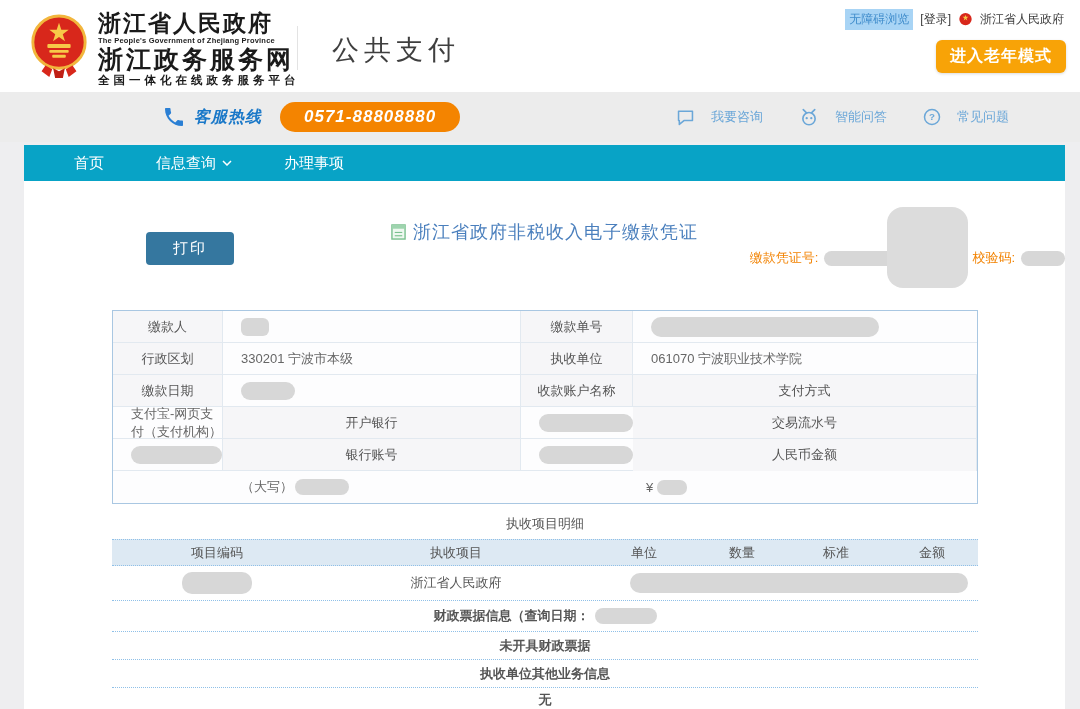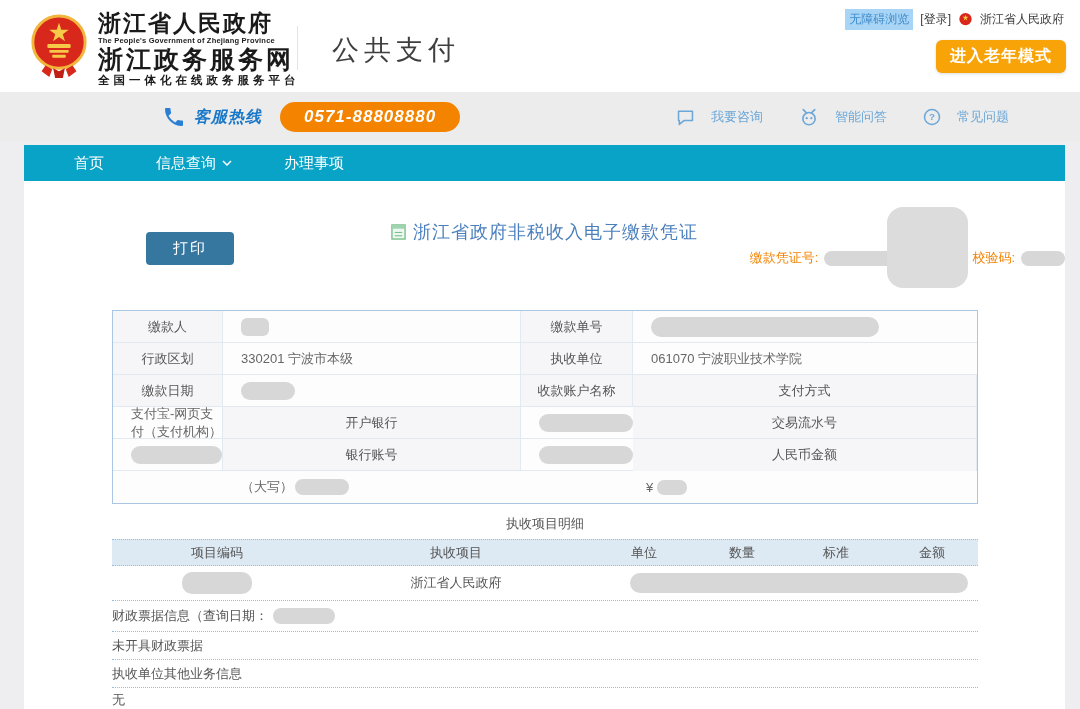--- a/index.html
+++ b/index.html
@@ -58,21 +58,21 @@
   .yen-group { position:absolute; left:423px; display:flex; align-items:center; gap:4px; }
 
   
   .items-caption { position:absolute; left:88px; top:334px; width:866px; text-align:center; font-size:13px; color:#555; }
   .items-table { position:absolute; left:88px; top:358px; width:866px; }
   .items-head { display:grid; grid-template-columns:210px 268px 108px 88px 100px 92px; background:#dde9f3; border-top:1px dotted #8fc0e8; border-bottom:1px dotted #8fc0e8; height:27px; }
   .items-head div { display:flex; align-items:center; justify-content:center; font-size:13px; color:#555; }
   .item-row { position:relative; display:grid; grid-template-columns:210px 268px 108px 88px 100px 92px; height:35px; border-bottom:1px dotted #8fc0e8; align-items:center; }
   .item-cell { display:flex; justify-content:center; align-items:center; font-size:13px; color:#555; }
   .item-long-pill { position:absolute; left:518px; top:7px; width:338px; height:20px; border-radius:10px; background:#d7d7d7; }
-  .free-row { display:flex; align-items:center; gap:5px; border-bottom:1px dotted #8fc0e8; font-size:13px; color:#555; }
+  .free-row { display:flex; justify-content:center; align-items:center; gap:5px; border-bottom:1px dotted #8fc0e8; font-size:13px; color:#555;font-weight:bold; }
 </style>
 </head>
 <body>
 
 <div class="page">
 
   <div class="header">
 
     <svg class="emblem" viewBox="0 0 64 68">
       <circle cx="32" cy="30" r="27" fill="#d8271b"></circle>

